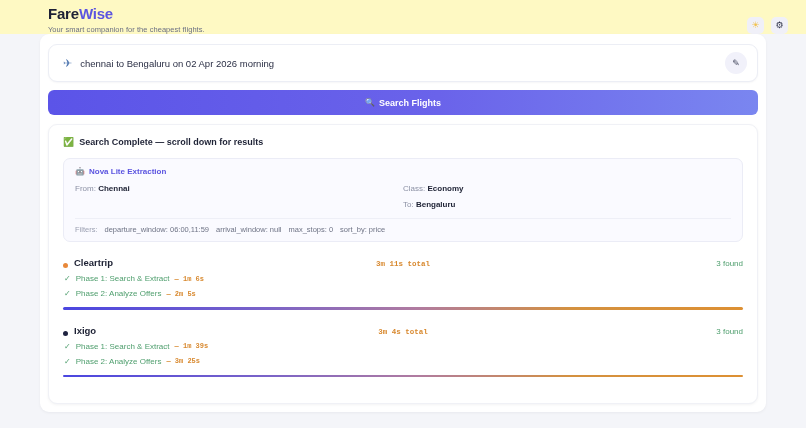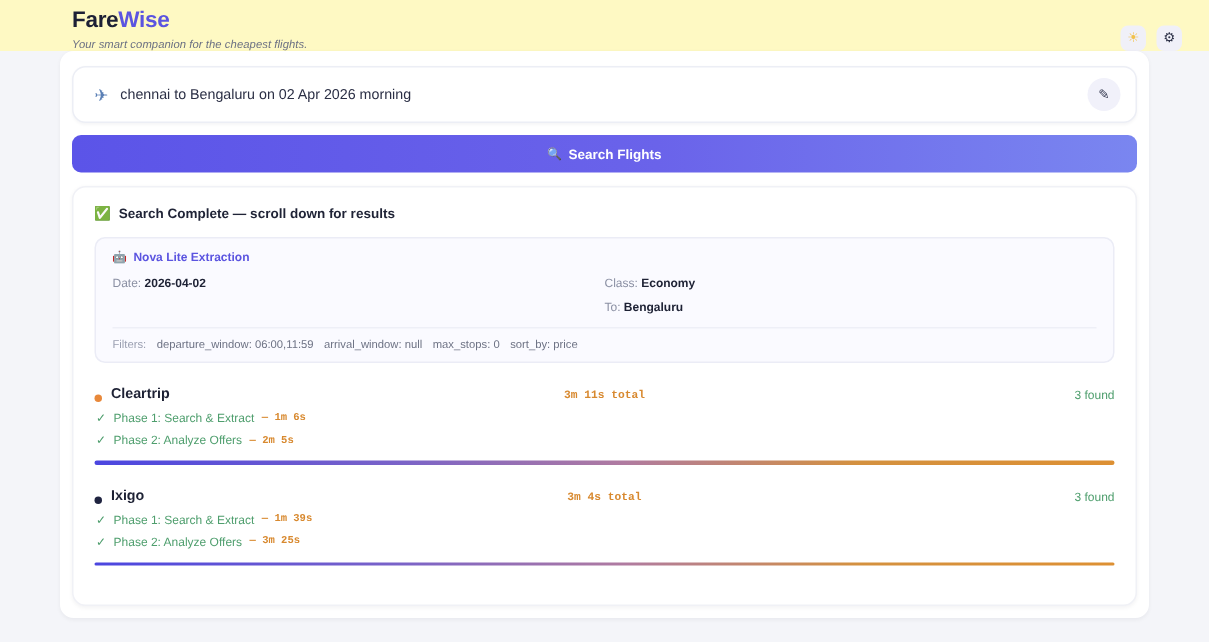--- a/index.html
+++ b/index.html
@@ -15,21 +15,21 @@
   .header {
     position: absolute; left: 0; top: 0; width: 806px; height: 34px;
     background: #fef9c3;
     display: flex; align-items: flex-end; justify-content: space-between;
     padding: 3px 18px 0 48px;
   }
   .brand-block { display: flex; flex-direction: column; }
   .brand { font-size: 15px; font-weight: bold; letter-spacing: -0.2px; line-height: 16px; }
   .brand .fare { color: #1d2035; }
   .brand .wise { color: #5b54e0; }
-  .tagline { font-size: 7.5px; color: #6b7083; margin-top: 3px; letter-spacing: 0.05px; font-style: italic; }
+  .tagline { font-size: 7.5px; color: #6b7083; margin-top: 3px; letter-spacing: 0.05px; }
 
   .header-actions { display: flex; gap: 7px; align-items: center; padding-top: 3px; }
   .icon-btn {
     width: 17px; height: 17px; border-radius: 5px;
     background: #f0f0f8; display: flex; align-items: center; justify-content: center;
     font-size: 9px; line-height: 1; cursor: pointer; border: none;
   }
   .icon-btn.sun { color: #f2c14b; }
   .icon-btn.gear { color: #2e3248; }
 
@@ -153,22 +153,22 @@
       </div>
 
       <div class="extract-card">
         <div class="extract-title">
           <span class="robot-icon">🤖</span>
           <span>Nova Lite Extraction</span>
         </div>
         <div class="kv-grid">
           <div class="kv-col">
             <div class="kv">
-              <span>Date:</span>
-              <b>2026-04-02</b>
+              <span>From:</span>
+              <b>Chennai</b>
             </div>
           </div>
           <div class="kv-col">
             <div class="kv">
               <span>Class:</span>
               <b>Economy</b>
             </div>
             <div class="kv">
               <span>To:</span>
               <b>Bengaluru</b>

